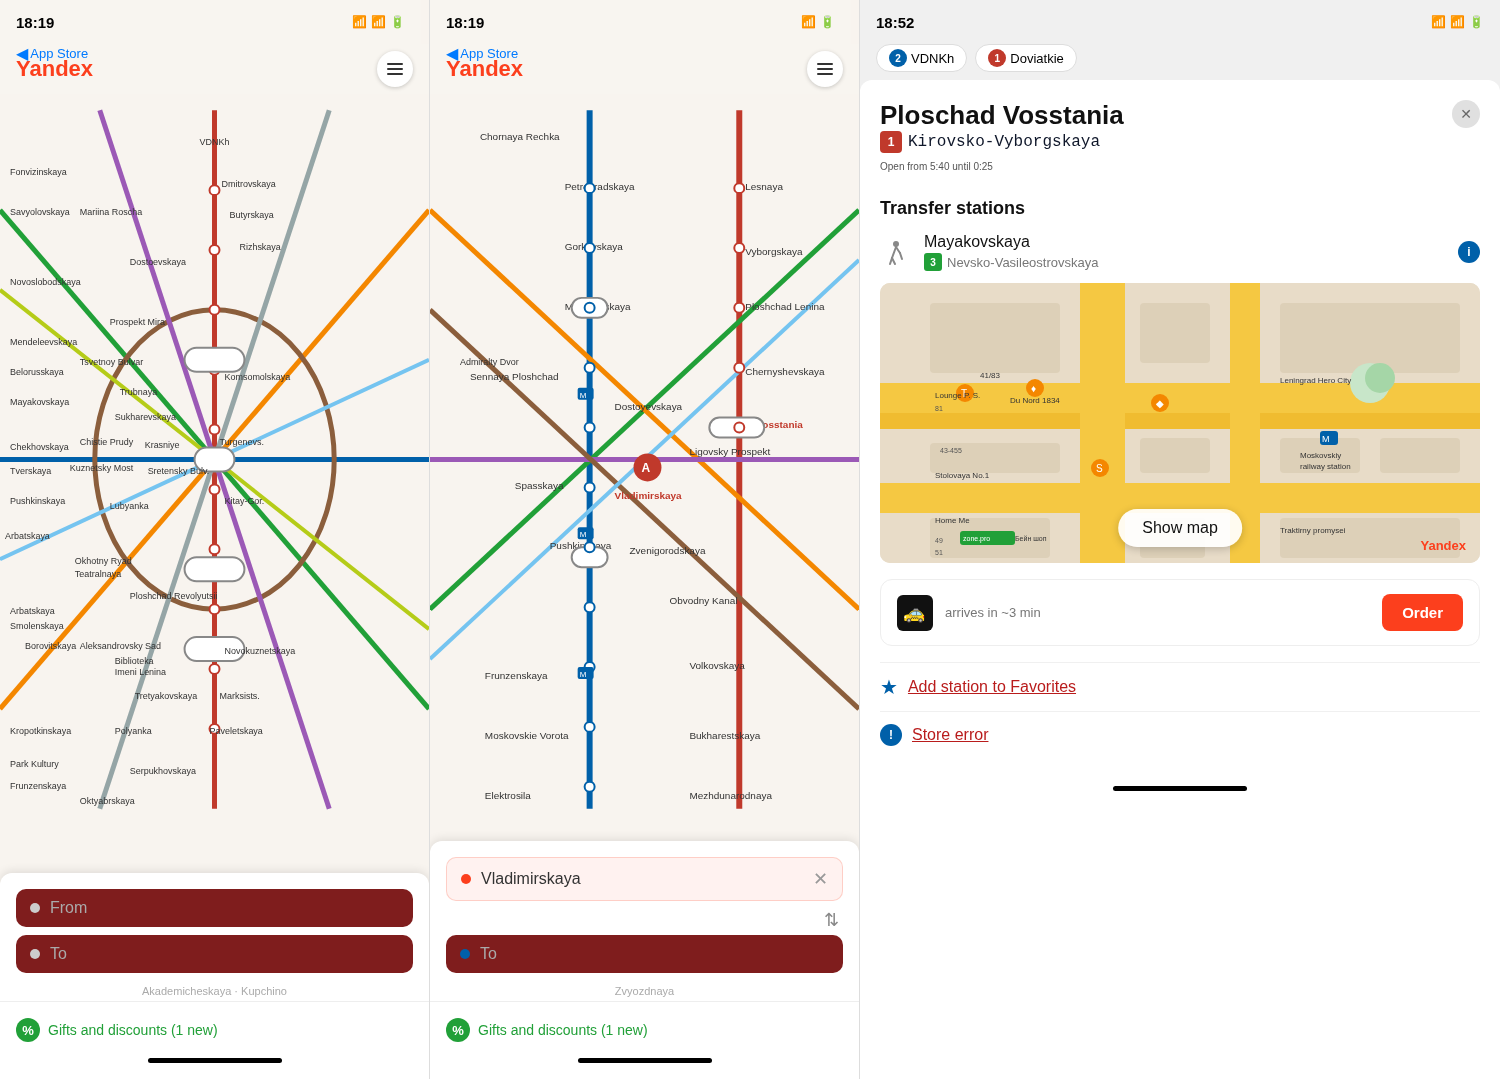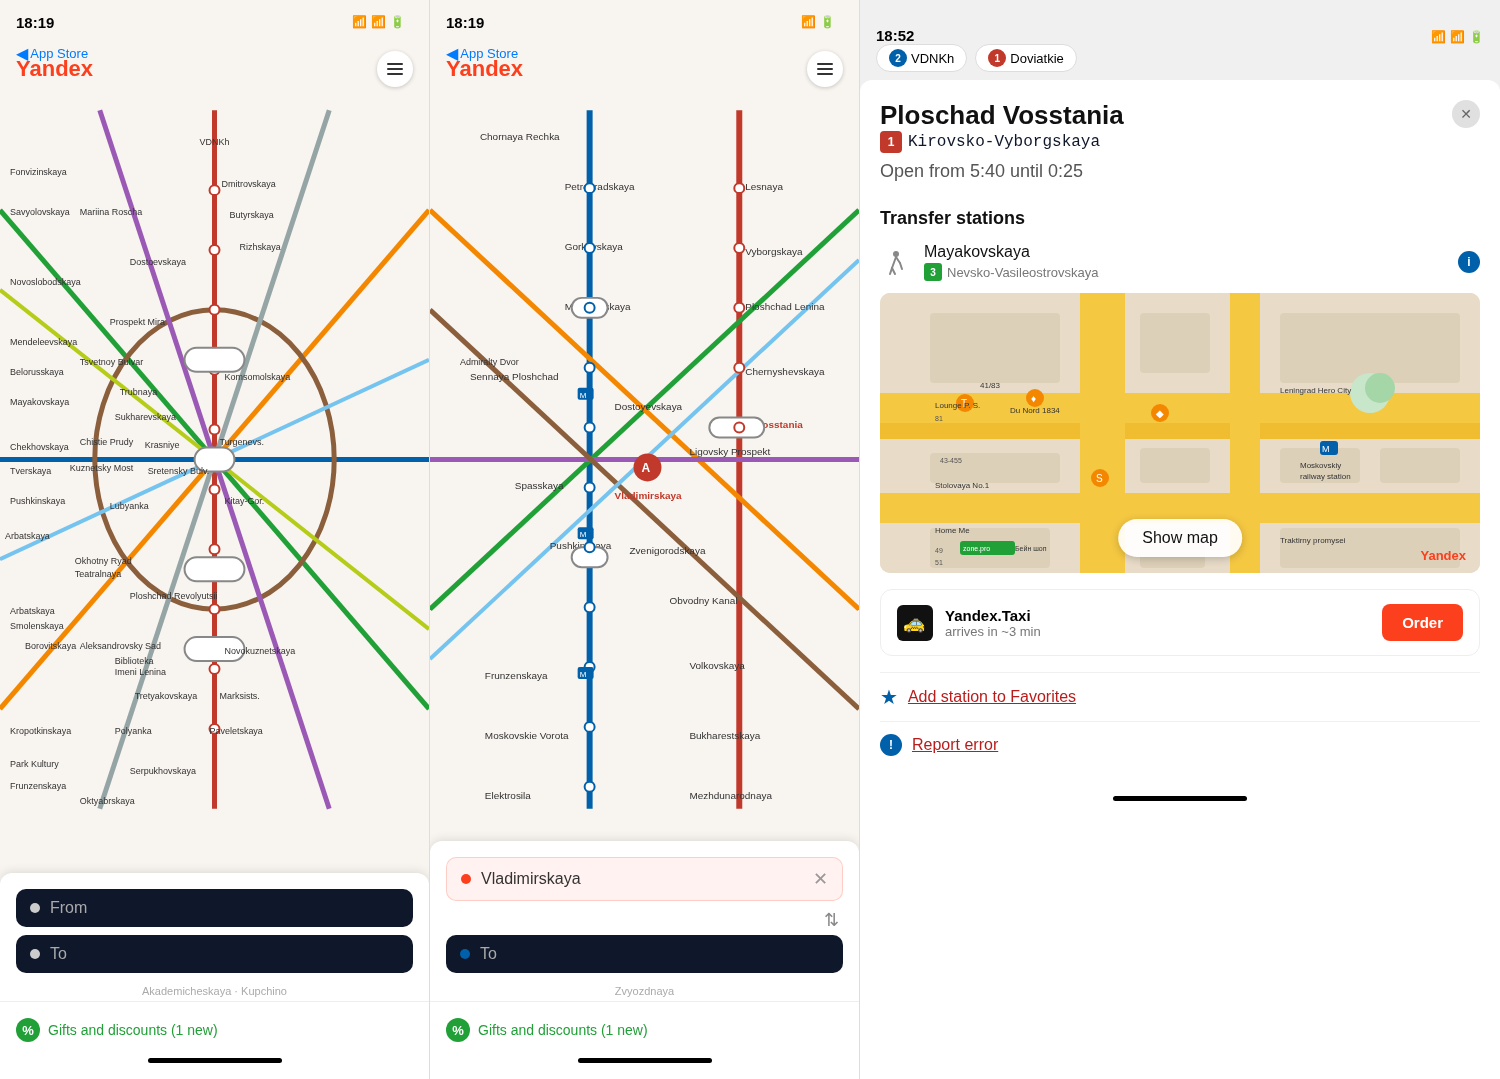--- a/index.html
+++ b/index.html
@@ -96,21 +96,21 @@
       border-radius: 12px 12px 0 0;
       box-shadow: 0 -2px 10px rgba(0,0,0,0.1);
       padding: 16px;
       z-index: 30;
     }
     .search-field {
       display: flex;
       align-items: center;
       gap: 10px;
       padding: 10px 14px;
-      background: #0f172a;
+      background: #7f1d1d;
       border-radius: 10px;
       margin-bottom: 8px;
     }
     .search-dot {
       width: 10px;
       height: 10px;
       border-radius: 50%;
       background: #ccc;
       flex-shrink: 0;
     }
@@ -164,21 +164,21 @@
       background: #f0f0f0;
       display: flex;
       flex-direction: column;
       overflow: hidden;
     }
 
     .detail-status-bar {
       height: 44px;
       background: #f0f0f0;
       display: flex;
-      align-items: flex-end;
+      align-items: center;
       justify-content: space-between;
       padding: 0 16px;
     }
 
     .detail-tabs {
       display: flex;
       gap: 8px;
       padding: 0 16px 8px;
       background: #f0f0f0;
     }
@@ -244,21 +244,21 @@
       align-items: center;
       justify-content: center;
     }
     .line-name {
       font-size: 16px;
       color: #0f172a;
       font-family: Liberation Mono, monospace;
     }
 
     .hours-text {
-      font-size: 18px;
+      font-size: 10px;
       color: #555;
       margin-bottom: 20px;
     }
 
     .section-title {
       font-size: 18px;
       font-weight: 600;
       color: #111;
       margin-bottom: 14px;
     }
@@ -825,33 +825,32 @@
       </svg>
       <div class="show-map-btn">Show map</div>
       <div class="yandex-logo-map">Yandex</div>
     </div>
 
     <div class="taxi-row">
       <div class="taxi-icon">
         <span style="font-size:18px;">🚕</span>
       </div>
       <div class="taxi-info">
-        <div class="taxi-name">Yandex.Taxi</div>
         <div class="taxi-eta">arrives in ~3 min</div>
       </div>
       <button class="order-btn">Order</button>
     </div>
 
     <div class="action-row">
       <span class="action-star">★</span>
       <span class="action-text">Add station to Favorites</span>
     </div>
 
     <div class="action-row">
       <span style="width:22px;height:22px;background:#0060a9;border-radius:50%;color:#fff;font-size:12px;font-weight:700;display:flex;align-items:center;justify-content:center;flex-shrink:0;">!</span>
-      <span class="action-text">Report error</span>
+      <span class="action-text">Store error</span>
     </div>
 
     <div style="display:flex;justify-content:center;padding:16px 0 8px;">
       <div class="home-indicator"></div>
     </div>
   </div>
 </div>
 
 </body></html>

